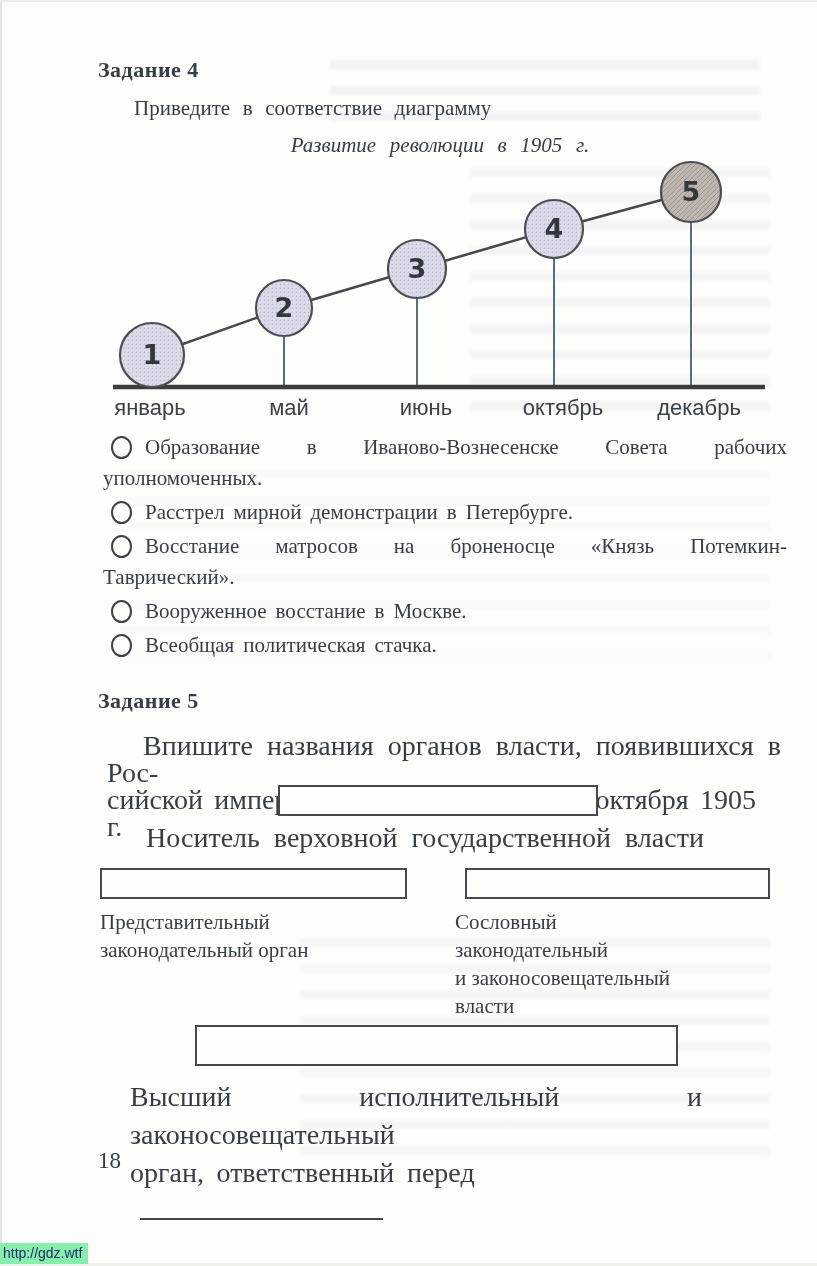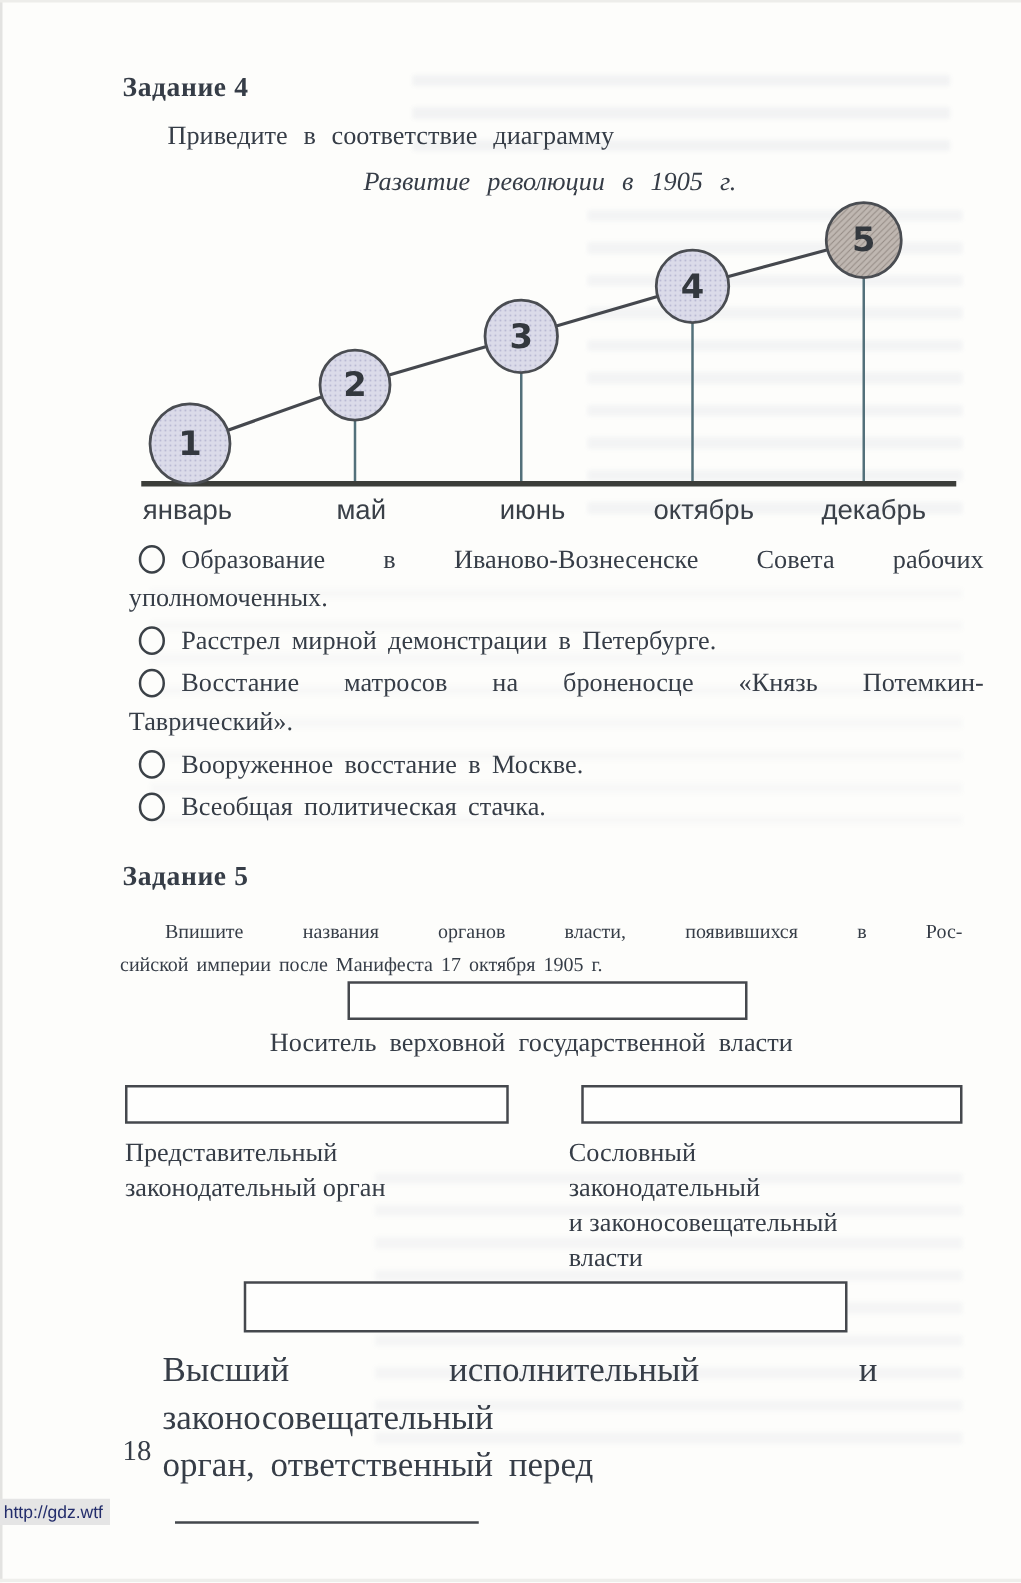--- a/index.html
+++ b/index.html
@@ -26,44 +26,44 @@
   .diagram text.num { font-family:"DejaVu Sans", sans-serif; font-size:27px; font-weight:bold; fill:#33383e; }
 
   .options { position:absolute; left:88px; top:432px; width:684px; font-size:21px; line-height:31px; word-spacing:0.18em;margin-left:15px; }
   .item { position:relative; margin-bottom:3px; }
   .item .bullet { position:absolute; left:8px; top:4px; width:21px; height:23px;
     border:2px solid #3b4147; border-radius:50%; background:#fdfdfb; box-sizing:border-box; }
   .item .ln { margin-left:42px; }
   .item .ln + .ln { margin-left:0; }
   .item .ln:not(:last-child) { text-align:justify; text-align-last:justify; }
 
-  .t5-intro { position:absolute; left:96px; top:732px; width:674px; font-size:16px; line-height:27px; word-spacing:0.15em; }
+  .t5-intro { position:absolute; left:107px; top:732px; width:674px; font-size:28px; line-height:27px; word-spacing:0.15em; }
   .t5-intro .ln:first-child { text-indent:36px; }
   .t5-intro .ln:not(:last-child) { text-align:justify; text-align-last:justify; }
 
   .answer-box { position:absolute; background:#fefefd; border:2px solid #45484d; box-sizing:border-box; z-index:1; }
   .box-supreme        { left:278px; top:785px; width:320px; height:31px; }
   .box-representative { left:100px; top:868px; width:307px; height:31px; }
   .box-estate         { left:465px; top:868px; width:305px; height:31px; }
   .box-executive      { left:195px; top:1025px; width:483px; height:41px; }
 
   .caption-supreme { position:absolute; left:95px; top:822px; width:660px; text-align:center;
-    font-size:21px; word-spacing:0.25em; }
+    font-size:28px; word-spacing:0.25em; }
   .label-col { position:absolute; top:908px; font-size:21px; line-height:28px; text-align:left; z-index:1; }
   .label-representative { left:100px; width:307px; }
   .label-estate { left:455px; width:330px; }
 
   .caption-executive { position:absolute; left:130px; top:1078px; width:572px;
     font-size:28px; line-height:38px; word-spacing:0.2em; z-index:1; }
   .caption-executive .ln:not(:last-child) { text-align:justify; text-align-last:justify; }
   .blank { display:inline-block; width:243px; height:15px; margin-left:10px;
     border-bottom:2px solid #43474c; vertical-align:baseline; }
 
   .page-number { position:absolute; left:98px; top:1148px; font-size:23px; }
-  .watermark { position:absolute; left:0; top:1199px; background:#e5e5e5; color:#232d6b;
+  .watermark { position:absolute; left:0; top:1243px; background:#86efac; color:#232d6b;
     font-family:"Liberation Sans", sans-serif; font-size:14px; padding:2px 6px 3px 3px; z-index:2; }
 </style>
 </head>
 <body>
 
 <div class="page">
 
   <div class="edge-left"></div>
   <div class="edge-top"></div>
   <div class="edge-bottom"></div>

